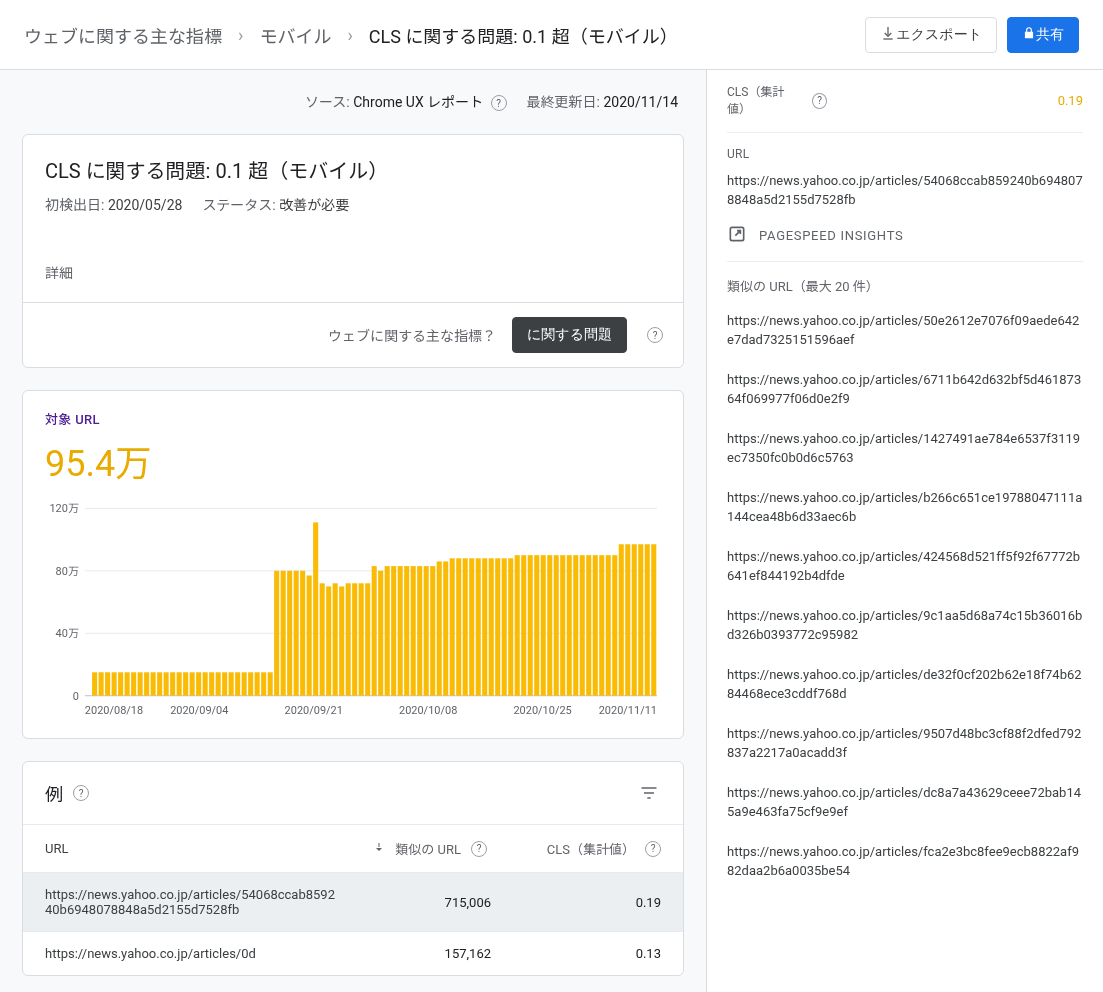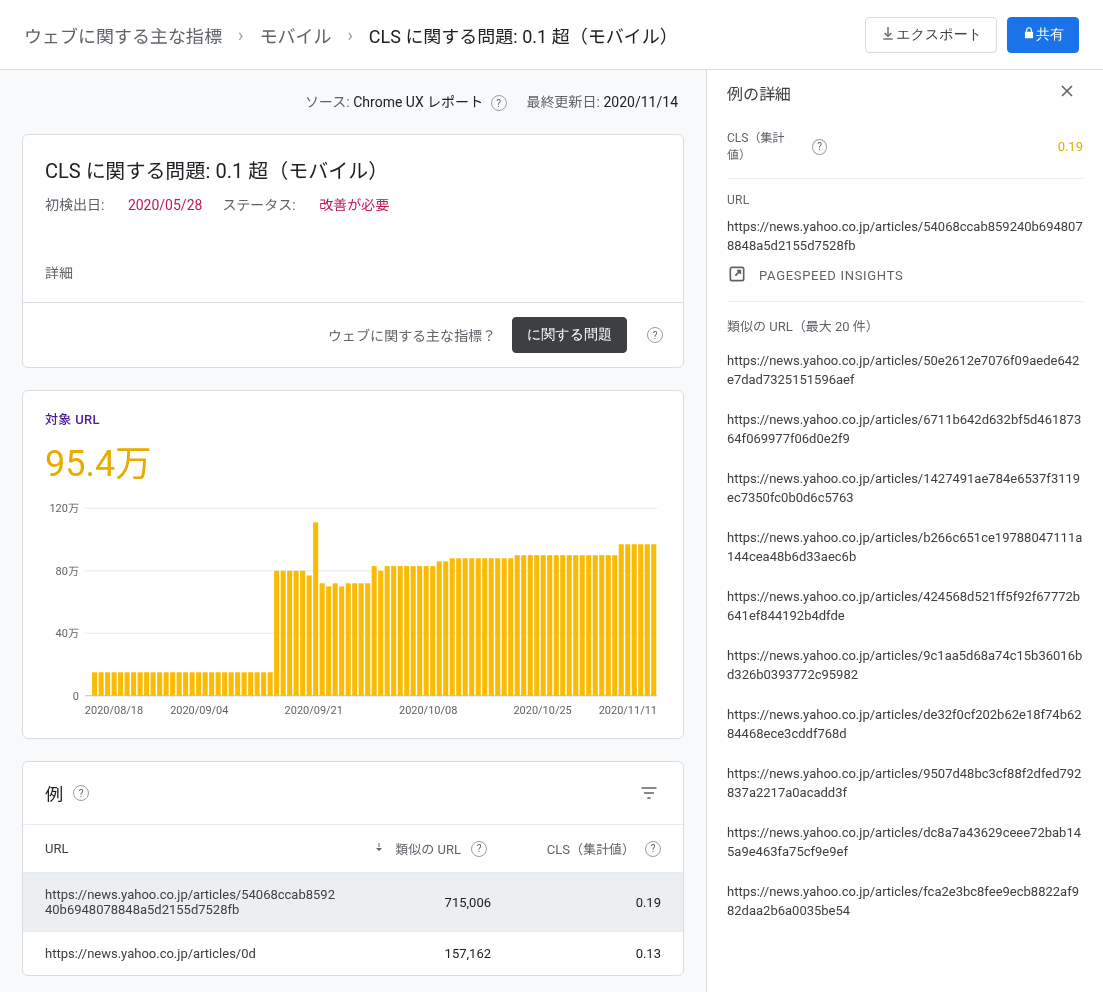--- a/index.html
+++ b/index.html
@@ -97,21 +97,21 @@
   }
   .card {
     background: #fff;
     border: 1px solid #dadce0;
     border-radius: 6px;
     margin-bottom: 22px;
   }
   .card-pad { padding: 20px 22px; }
   .issue-title { font-size: 20px; color: #202124; margin-bottom: 10px; }
   .issue-meta { color: #5f6368; font-size: 14px; display: flex; gap: 20px; }
-  .issue-meta .value { color: #be185d; margin-left: 20px; }
+  .issue-meta .value { color: #404040; }
   .issue-detail-link { margin-top: 48px; color: #5f6368; font-size: 14px; word-break: break-all; }
   .card-footer {
     border-top: 1px solid #dadce0;
     padding: 14px 20px;
     display: flex;
     align-items: center;
     justify-content: flex-end;
     gap: 16px;
     color: #5f6368;
   }
@@ -156,21 +156,21 @@
   .close-btn { cursor: pointer; color: #5f6368; padding: 6px; }
   .right-section { padding: 14px 0 14px 0; border-bottom: 1px solid #ecedef;}
   .kv-row { display: flex; align-items: center; justify-content: space-between; padding: 0 0; }
   .kv-label { color: #5f6368; font-size: 12px; display: flex; align-items: center; gap: 6px; max-width: 100px; line-height: 1.4;}
   .kv-val { color: #e9ab00; font-size: 13px; }
   .label-small { color: #5f6368; font-size: 12px; margin-bottom: 10px; letter-spacing: 0.3px;}
   .url-main { color: #3c4043; font-size: 13px; line-height: 1.5; word-break: break-all; }
   .psi-link {
     display: flex; align-items: center; gap: 12px;
     color: #5f6368; font-size: 13px; letter-spacing: 0.7px;
-    margin-top: 8px; cursor: pointer;
+    margin-top: 14px; cursor: pointer;
   }
   .similar-label { color: #5f6368; font-size: 13px; padding: 14px 0 4px 0; }
   .url-list { display: flex; flex-direction: column; gap: 20px; padding-top: 12px; overflow-y: auto; }
   .url-list .url-item { color: #3c4043; font-size: 13px; line-height: 1.5; word-break: break-all; }
   a.link-like { color: #5f6368; text-decoration: none; }
 </style>
 </head>
 <body>
 
 <div class="header">
@@ -388,28 +388,20 @@
       <div class="ex-row" style="border-bottom:none;">
         <div class="col-url">https://news.yahoo.co.jp/articles/0d</div>
         <div class="col-sim">157,162</div>
         <div class="col-cls">0.13</div>
       </div>
     </div>
 
   </div>
 
   <div class="right-col">
-    <div class="right-header">
-      <span>例の詳細</span>
-      <span class="close-btn">
-        <svg width="20" height="20" viewBox="0 0 24 24" fill="none" stroke="#5f6368" stroke-width="2">
-            <path d="M6 6l12 12M18 6L6 18"></path>
-          </svg>
-      </span>
-    </div>
     <div class="right-section">
       <div class="kv-row">
         <span class="kv-label">
           <span>CLS（集計値）</span>
           <span class="help-icon">?</span>
         </span>
         <span class="kv-val">0.19</span>
       </div>
     </div>
     <div class="right-section">

